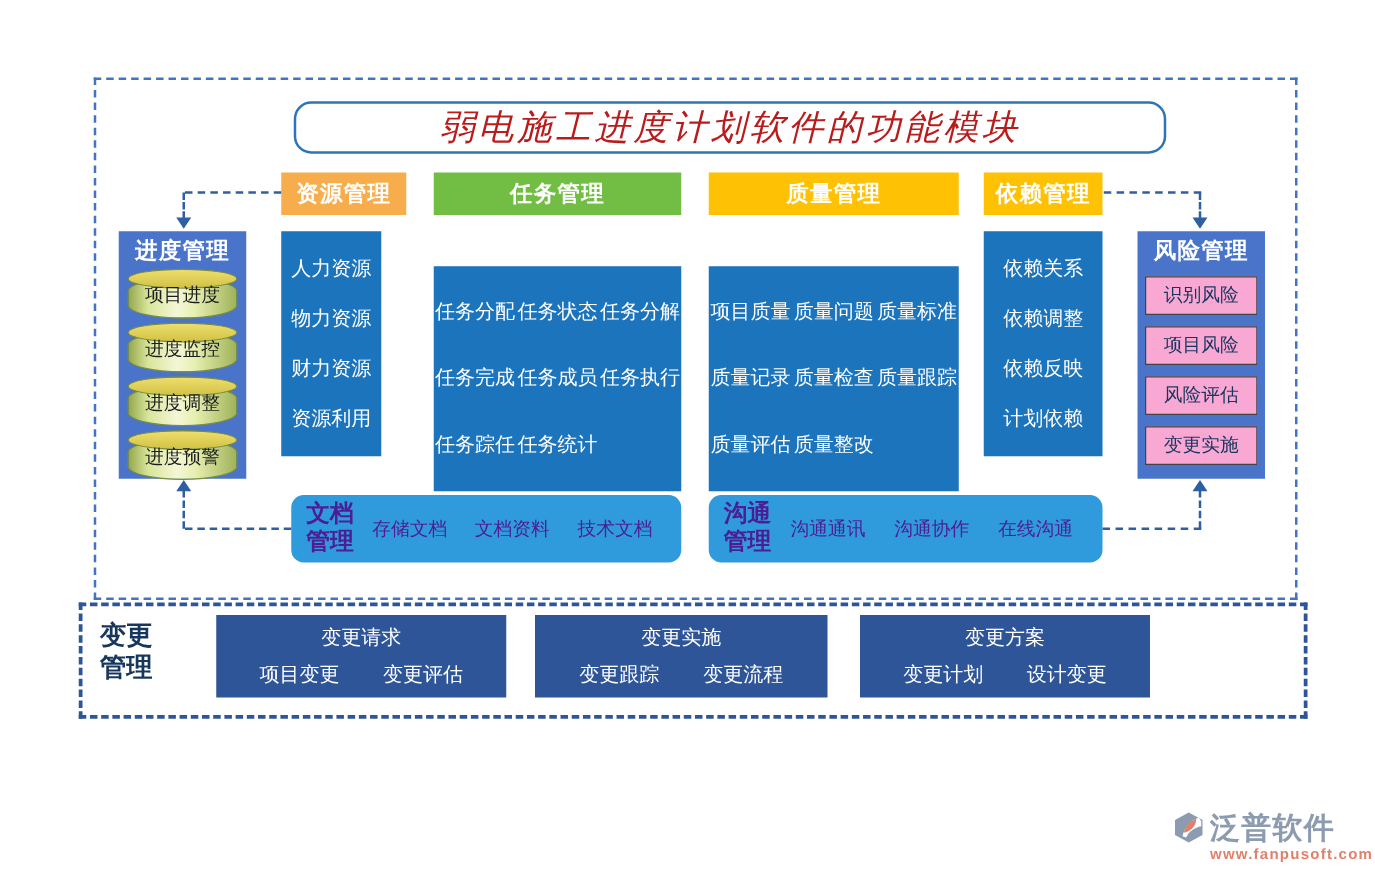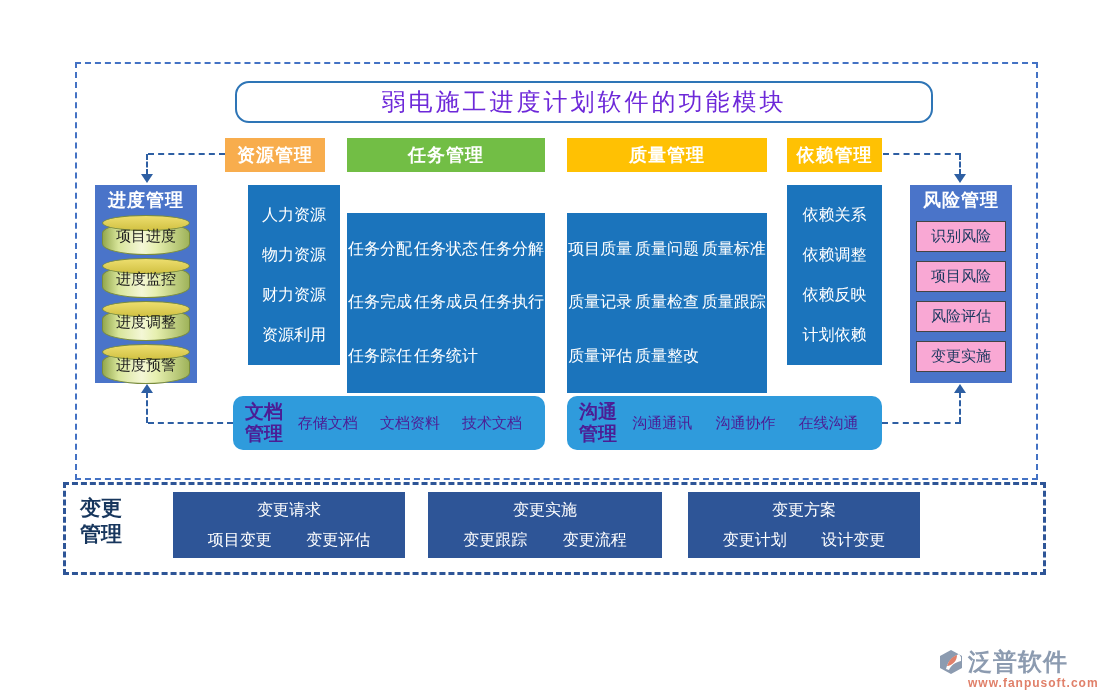--- a/index.html
+++ b/index.html
@@ -8,38 +8,38 @@
 
   
   .main-frame{position:absolute;left:75px;top:62px;width:959px;height:414px;
               border:2px dashed #4472C4;}
   .change-frame{position:absolute;left:63px;top:482px;width:977px;height:87px;
                 border:3px dashed #2E5597;}
 
   
   .title-box{position:absolute;left:235px;top:81px;width:694px;height:38px;
              border:2px solid #2E75B6;border-radius:14px;display:flex;align-items:center;
-             justify-content:center;font-size:24px;letter-spacing:3px;color:#6d28d9;}
+             justify-content:center;font-size:28px;letter-spacing:3px;color:#b91c1c;font-style:italic;}
 
   
   .hdr{position:absolute;top:138px;height:34px;display:flex;align-items:center;
        justify-content:center;color:#fff;font-weight:bold;font-size:18px;letter-spacing:1px;}
   .hdr-resource{left:225px;width:100px;background:#F8AD4D;}
   .hdr-task{left:347px;width:198px;background:#72BE45;}
   .hdr-quality{left:567px;width:200px;background:#FFC103;}
   .hdr-dependency{left:787px;width:95px;background:#FFC103;}
 
   
   .modbox{position:absolute;top:185px;height:180px;background:#1B74BC;color:#fff;}
   .modbox.single{display:flex;flex-direction:column;justify-content:space-around;
                  align-items:center;padding:10px 0;box-sizing:border-box;}
   .modbox.grid{display:grid;grid-template-columns:1fr 1fr 1fr;align-items:center;
                justify-items:center;padding:10px 0;box-sizing:border-box;margin-top:28px;}
   .modbox span{font-size:16px;white-space:nowrap;}
-  .box-resource{left:225px;width:92px;margin-left:23px;}
+  .box-resource{left:225px;width:80px;}
   .box-task{left:347px;width:198px;}
   .box-quality{left:567px;width:200px;}
   .box-dependency{left:787px;width:95px;}
 
   
   .pillar{position:absolute;top:185px;width:102px;height:198px;background:#4A74C9;
           box-sizing:border-box;padding-top:3px;}
   .pillar-title{color:#fff;font-weight:bold;font-size:18px;text-align:center;letter-spacing:1px;}
   .pillar-left{left:95px;}
   .pillar-right{left:910px;}

